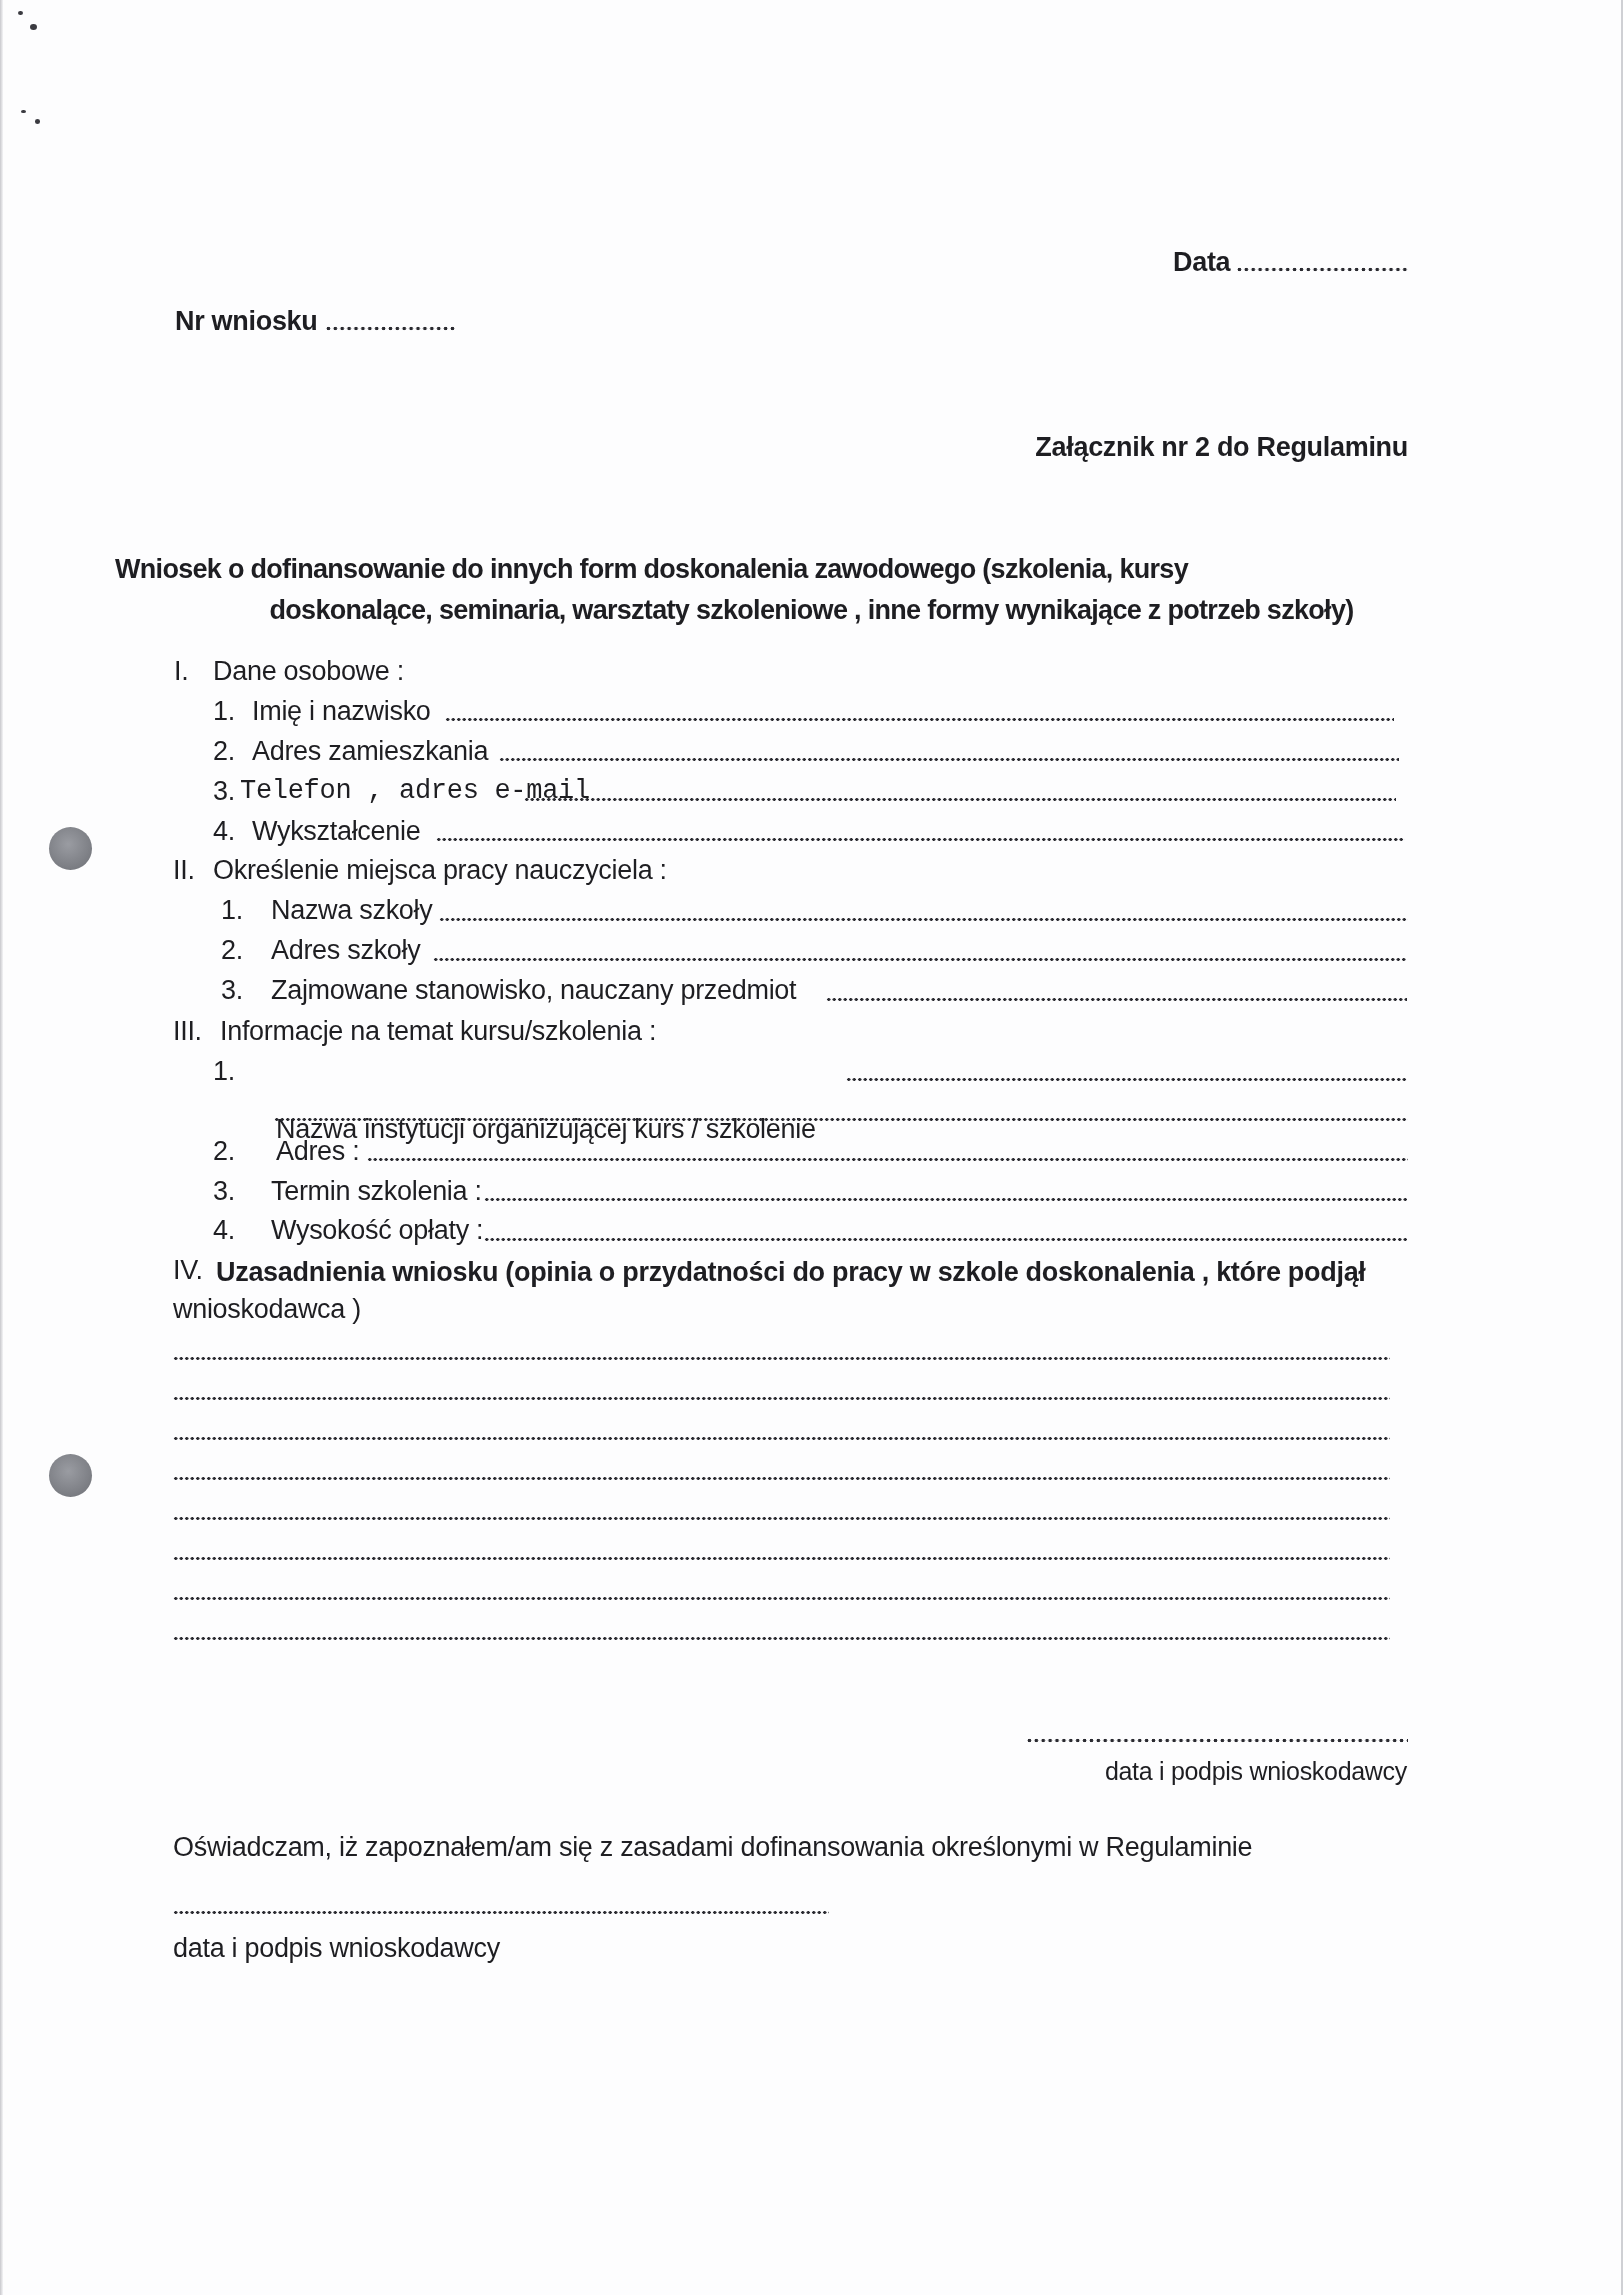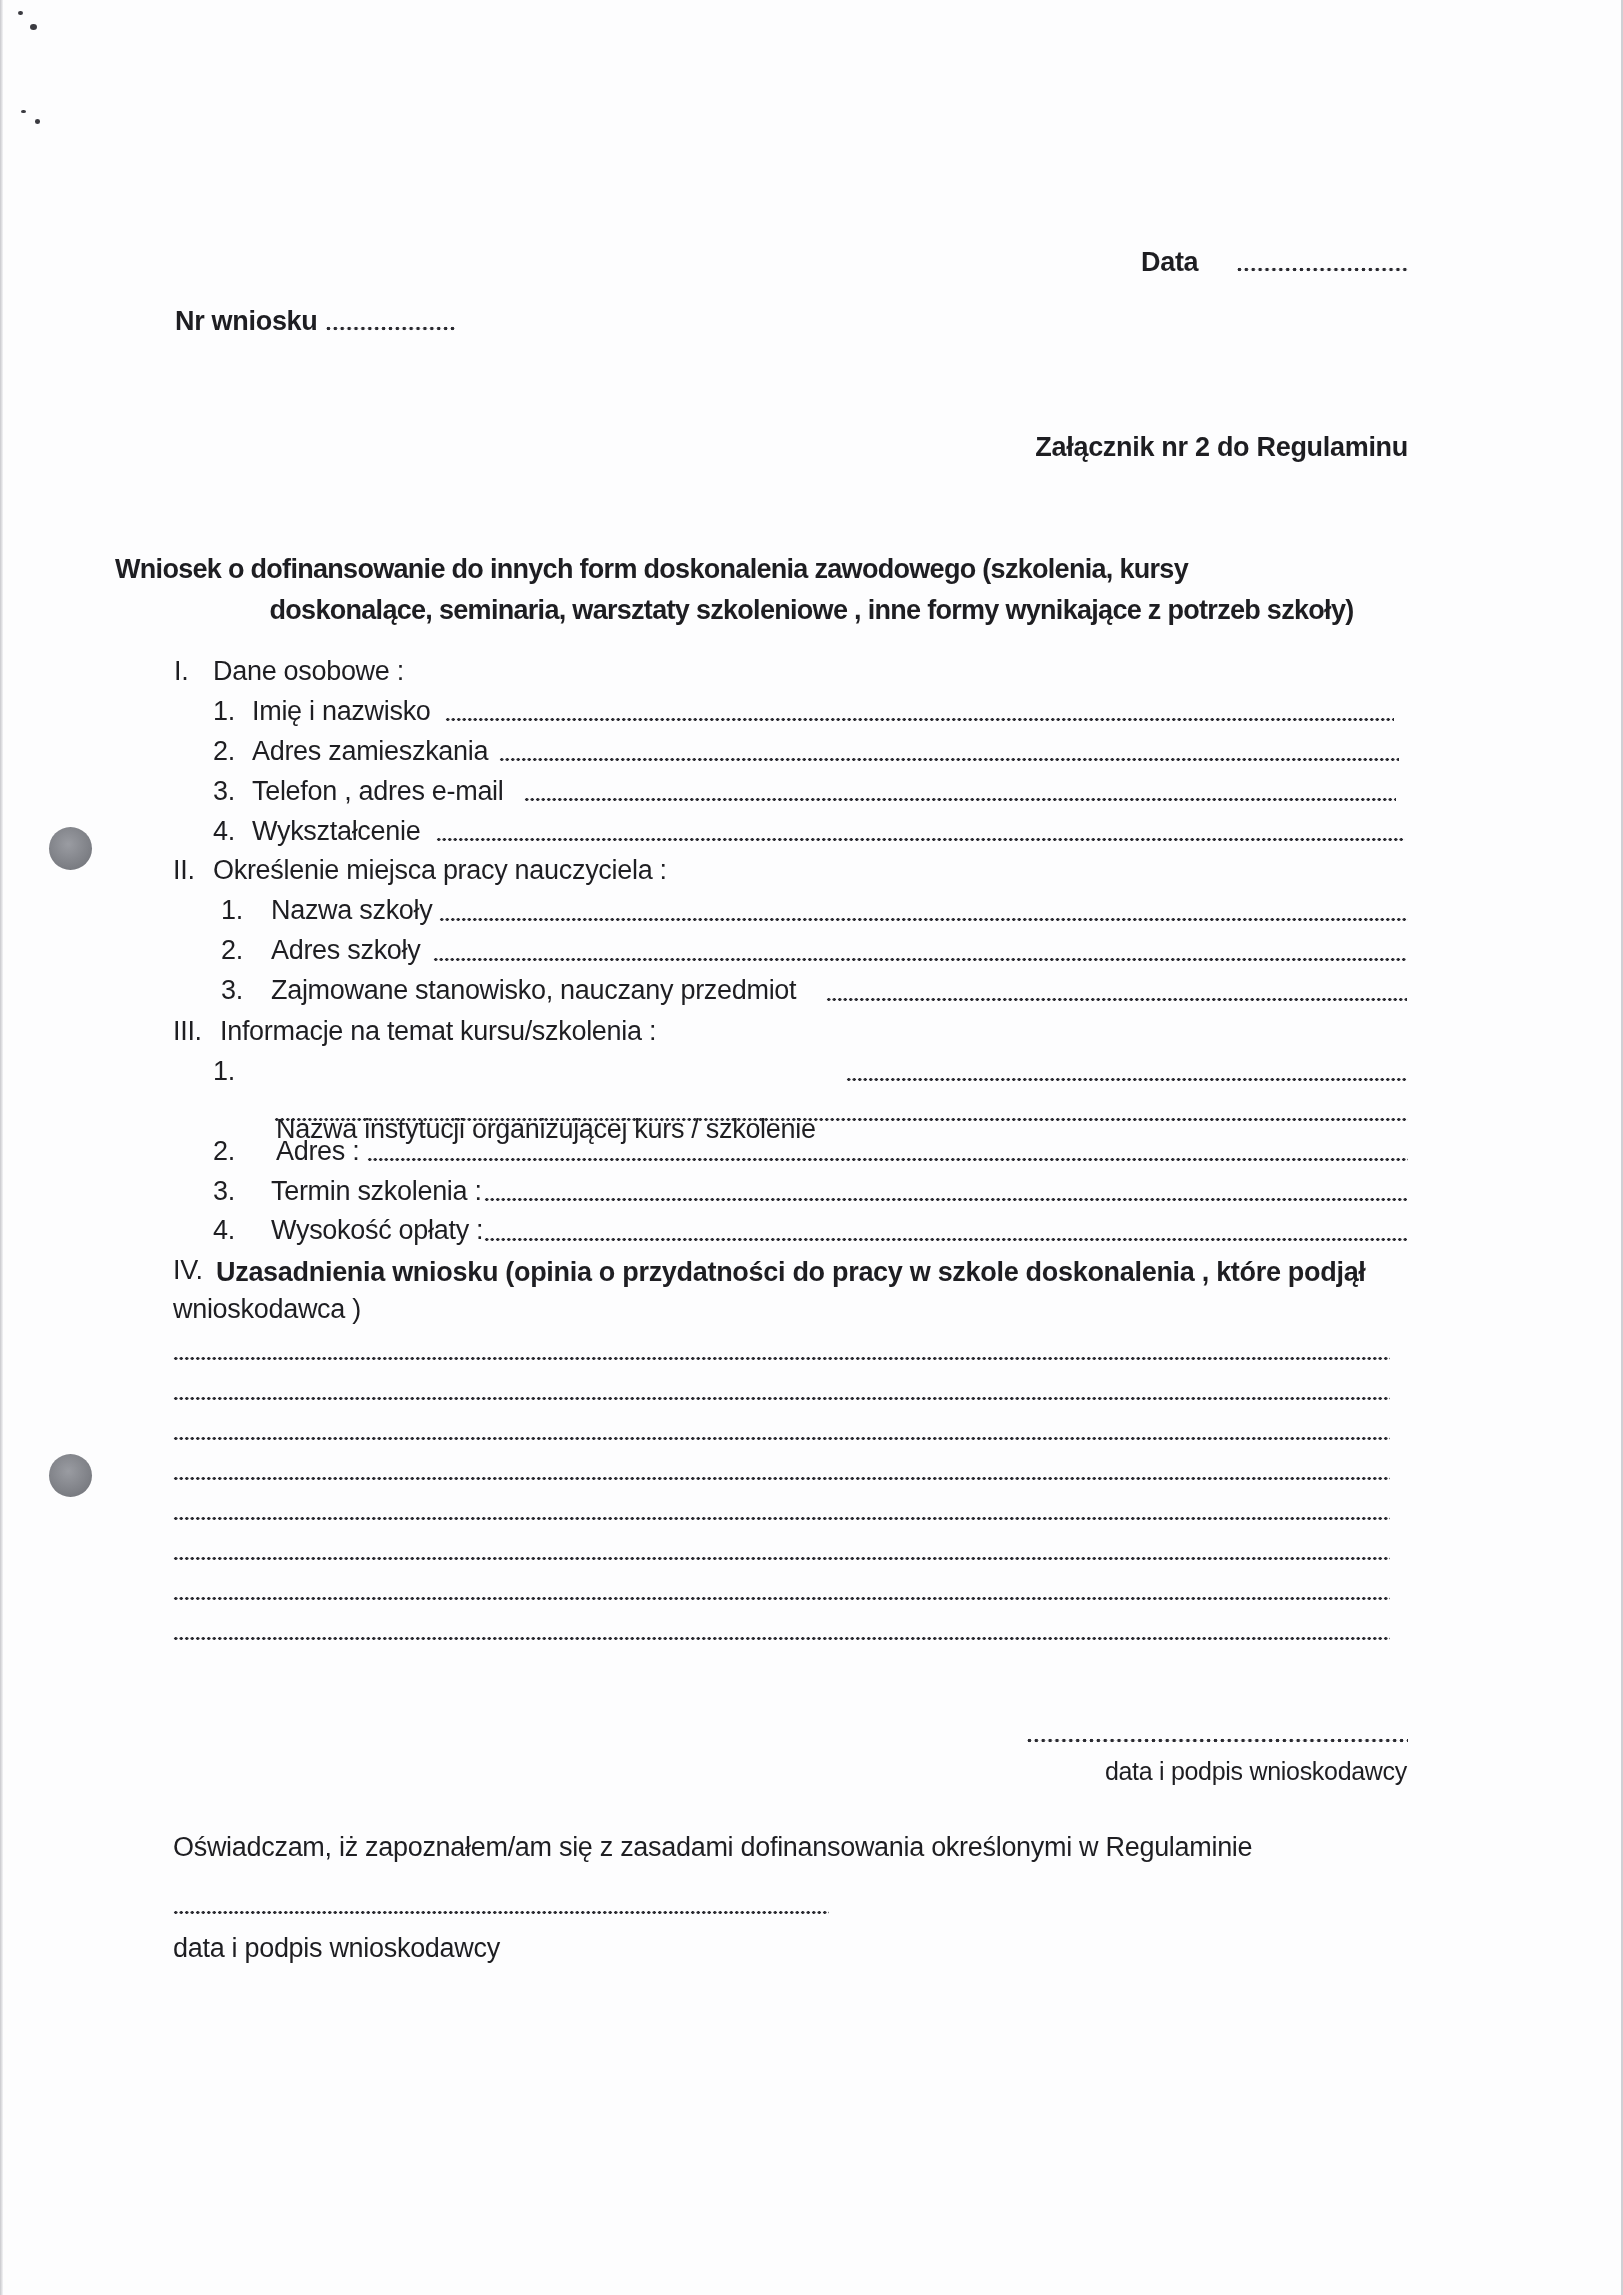--- a/index.html
+++ b/index.html
@@ -34,21 +34,21 @@
 <div class="edge-right"></div>
 
 <div class="speck" style="left:17.7px;top:10.5px;width:5.2px;height:4.6px;"></div>
 <div class="speck" style="left:30px;top:23.6px;width:7.2px;height:6.5px;"></div>
 <div class="speck" style="left:21px;top:110px;width:4.6px;height:3.3px;"></div>
 <div class="speck" style="left:35px;top:119px;width:5.2px;height:4.6px;"></div>
 
 <div class="hole" style="left:49px;top:827px;"></div>
 <div class="hole" style="left:49px;top:1454px;"></div>
 
-<div class="abs t b" style="left:1141px;top:249px;">
+<div class="abs t b" style="left:1173px;top:249px;">
   <span>Data</span>
 </div>
 <div class="dots" style="left:1236px;top:267px;width:173px;"></div>
 
 <div class="abs t b" style="left:175px;top:308px;">
   <span>Nr wniosku</span>
 </div>
 <div class="dots" style="left:325px;top:326px;width:131px;"></div>
 
 <div class="abs t b r" style="right:215px;top:434px;">Załącznik nr 2  do Regulaminu</div>
@@ -61,21 +61,21 @@
 
 <div class="abs t" style="left:213px;top:698px;">1.</div>
 <div class="abs t" style="left:252px;top:698px;">Imię i nazwisko</div>
 <div class="dots fine" style="left:445px;top:717px;width:949px;"></div>
 
 <div class="abs t" style="left:213px;top:738px;">2.</div>
 <div class="abs t" style="left:252px;top:738px;">Adres zamieszkania</div>
 <div class="dots fine" style="left:499px;top:757px;width:900px;"></div>
 
 <div class="abs t" style="left:213px;top:778px;">3.</div>
-<div class="abs t" style="left:252px;top:778px;">Telefon , adres e-mail</div>
+<div class="abs t" style="left:240px;top:778px;font-family:Liberation Mono, monospace;">Telefon , adres e-mail</div>
 <div class="dots fine" style="left:524px;top:797px;width:872px;"></div>
 
 <div class="abs t" style="left:213px;top:818px;">4.</div>
 <div class="abs t" style="left:252px;top:818px;">Wykształcenie</div>
 <div class="dots fine" style="left:436px;top:837px;width:969px;"></div>
 
 <div class="abs t" style="left:173px;top:857px;">II.</div>
 <div class="abs t" style="left:213px;top:857px;">Określenie miejsca pracy nauczyciela :</div>
 
 <div class="abs t" style="left:221px;top:897px;">1.</div>

